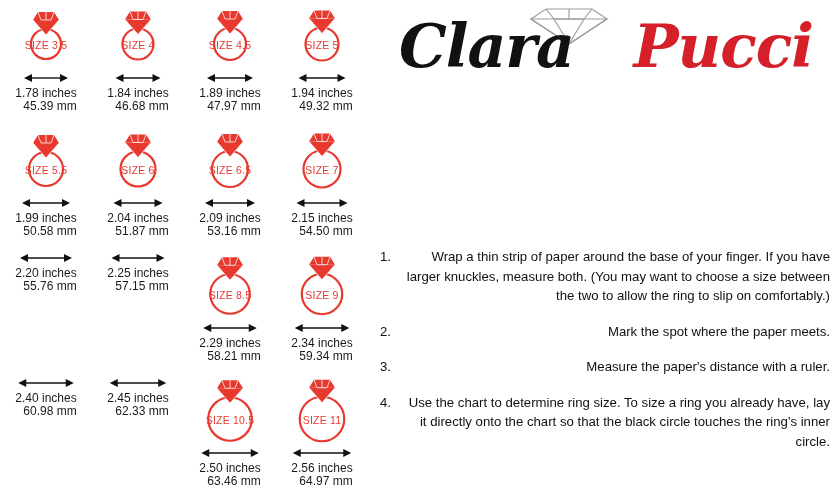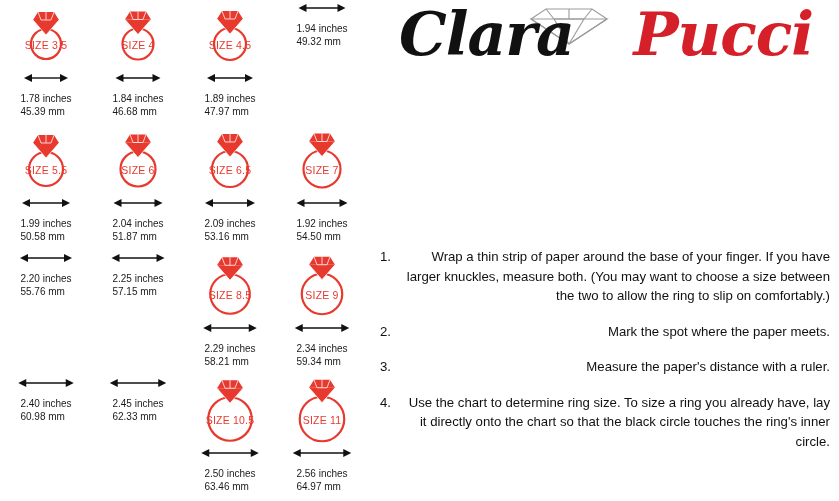--- a/index.html
+++ b/index.html
@@ -58,23 +58,23 @@
     color: #e8392f;
     letter-spacing: 0.2px;
     line-height: 1;
   }
   .arrow-row {
     width: 76px;
     height: 14px;
     margin-top: 1px;
   }
   .measure {
-    margin-top: 8px;
-    text-align: left;
-    font-size: 10px;
+    margin-top: 2px;
+    text-align: right;
+    font-size: 12px;
     line-height: 12.5px;
     color: #1a1a1a;
   }
 
   
   .right-pane {
     position: absolute;
     left: 368px;
     top: 0;
     width: 471px;
@@ -88,21 +88,21 @@
     height: 112px;
   }
   .diamond-mark {
     position: absolute;
     left: 150px;
     top: 2px;
   }
   .brand {
     position: absolute;
     left: 0;
-    top: 0;
+    top: 12px;
     width: 460px;
     text-align: center;
     font-family: "DejaVu Serif", serif;
     font-size: 60px;
     font-style: italic;
     font-weight: bold;
     letter-spacing: -1px;
     line-height: 1;
     white-space: nowrap;
   }
@@ -227,20 +227,38 @@
             <line x1="21" y1="7" x2="55" y2="7" stroke="#111" stroke-width="1.4"></line>
             <polygon points="15,7 23,3 23,11" fill="#111"></polygon>
             <polygon points="61,7 53,3 53,11" fill="#111"></polygon>
           </svg></div>
         <div class="measure">
           <div>1.89 inches</div>
           <div>47.97 mm</div>
         </div>
       </div>
       <div class="ring-cell">
+        <div class="ring-art">
+          <svg width="76" height="66" viewBox="0 0 76 66">
+            <circle cx="38" cy="40" r="16.5" fill="none" stroke="#e8392f" stroke-width="2.2"></circle>
+            <g fill="#e8392f">
+              <polygon points="25,14.5 51,14.5 38,29.5"></polygon>
+              <polygon points="25,14.5 30,6.5 46,6.5 51,14.5"></polygon>
+            </g>
+            <g stroke="#ffffff" stroke-width="0.9" opacity="0.85">
+              <line x1="30" y1="6.5" x2="33" y2="14.5"></line>
+              <line x1="46" y1="6.5" x2="43" y2="14.5"></line>
+              <line x1="25" y1="14.5" x2="38" y2="29.5"></line>
+              <line x1="51" y1="14.5" x2="38" y2="29.5"></line>
+              <line x1="33" y1="14.5" x2="43" y2="14.5"></line>
+              <line x1="38" y1="6.5" x2="38" y2="14.5"></line>
+            </g>
+          </svg>
+          <div class="size-label">SIZE 5</div>
+        </div>
         <div class="arrow-row"><svg width="76" height="14" viewBox="0 0 76 14">
             <line x1="20.5" y1="7" x2="55.5" y2="7" stroke="#111" stroke-width="1.4"></line>
             <polygon points="14.5,7 22.5,3 22.5,11" fill="#111"></polygon>
             <polygon points="61.5,7 53.5,3 53.5,11" fill="#111"></polygon>
           </svg></div>
         <div class="measure">
           <div>1.94 inches</div>
           <div>49.32 mm</div>
         </div>
       </div>
@@ -349,21 +367,21 @@
             </g>
           </svg>
           <div class="size-label">SIZE 7</div>
         </div>
         <div class="arrow-row"><svg width="76" height="14" viewBox="0 0 76 14">
             <line x1="18.5" y1="7" x2="57.5" y2="7" stroke="#111" stroke-width="1.4"></line>
             <polygon points="12.5,7 20.5,3 20.5,11" fill="#111"></polygon>
             <polygon points="63.5,7 55.5,3 55.5,11" fill="#111"></polygon>
           </svg></div>
         <div class="measure">
-          <div>1.92 inches</div>
+          <div>2.15 inches</div>
           <div>54.50 mm</div>
         </div>
       </div>
       <div class="ring-cell">
         <div class="arrow-row"><svg width="76" height="14" viewBox="0 0 76 14">
             <line x1="18" y1="7" x2="58" y2="7" stroke="#111" stroke-width="1.4"></line>
             <polygon points="12,7 20,3 20,11" fill="#111"></polygon>
             <polygon points="64,7 56,3 56,11" fill="#111"></polygon>
           </svg></div>
         <div class="measure">

